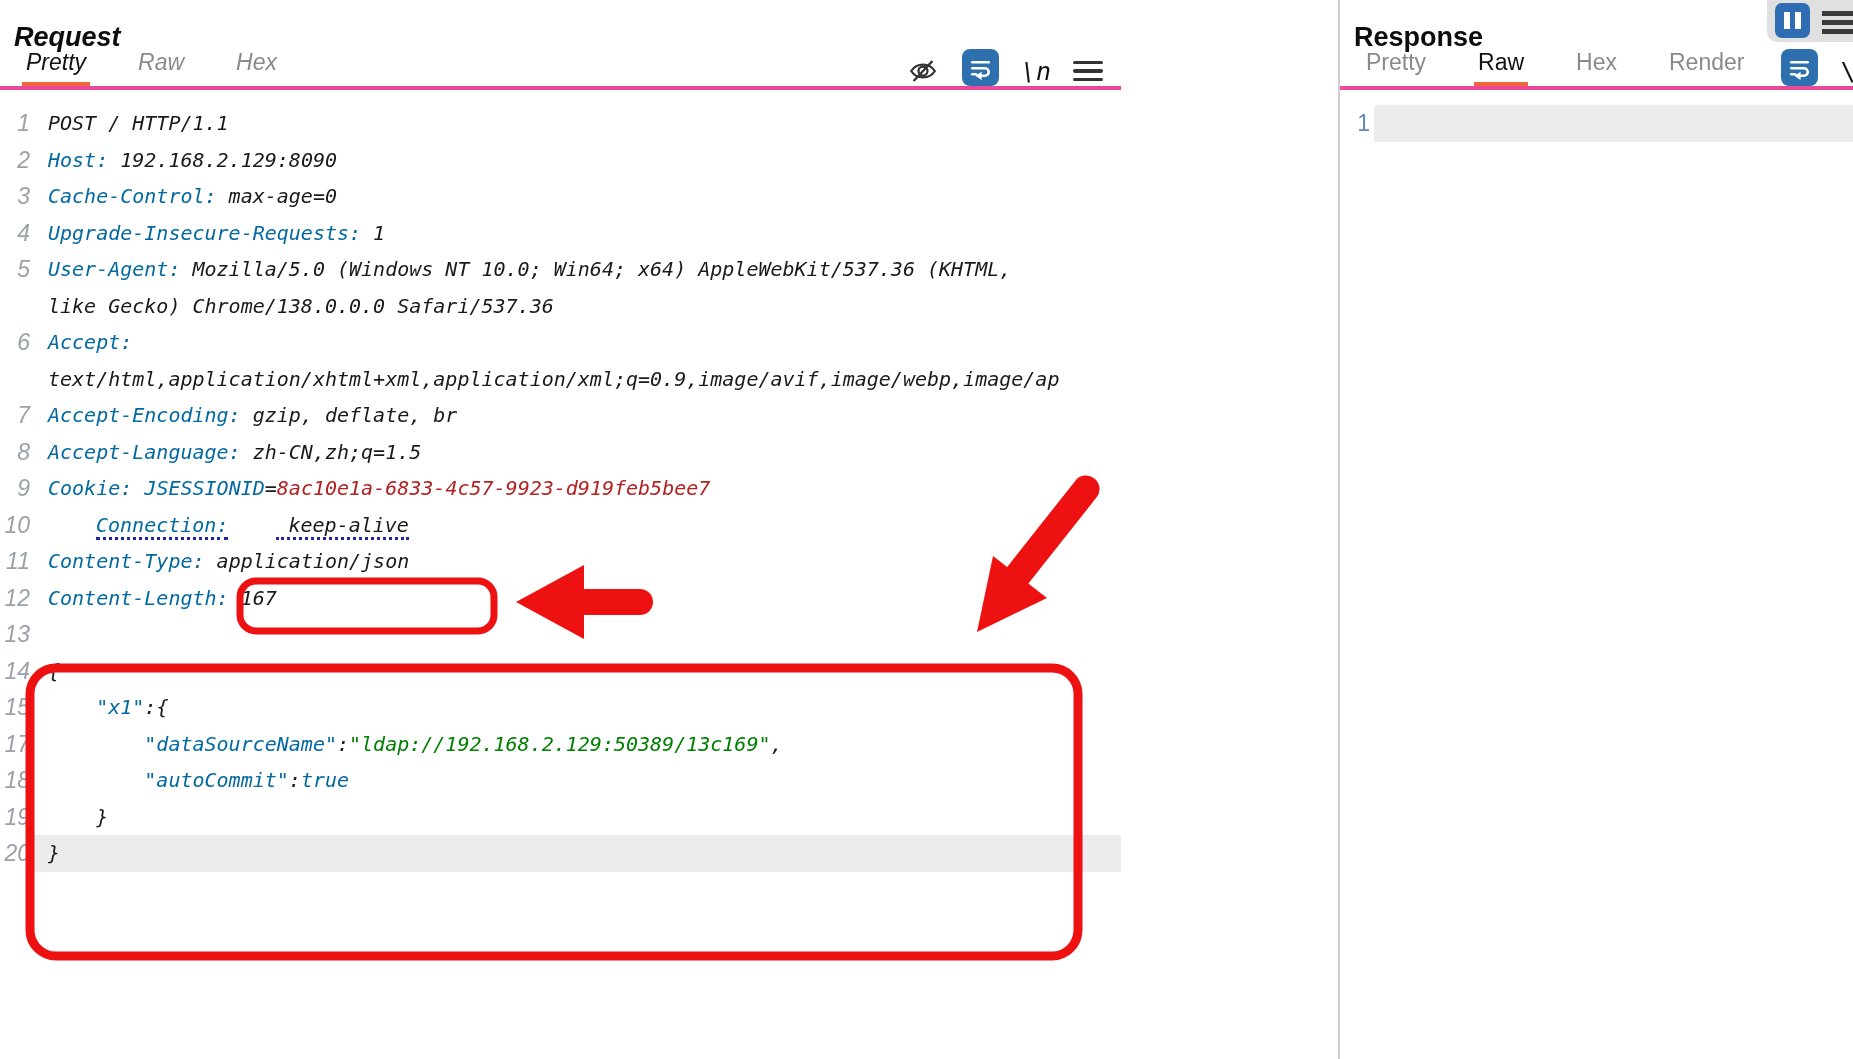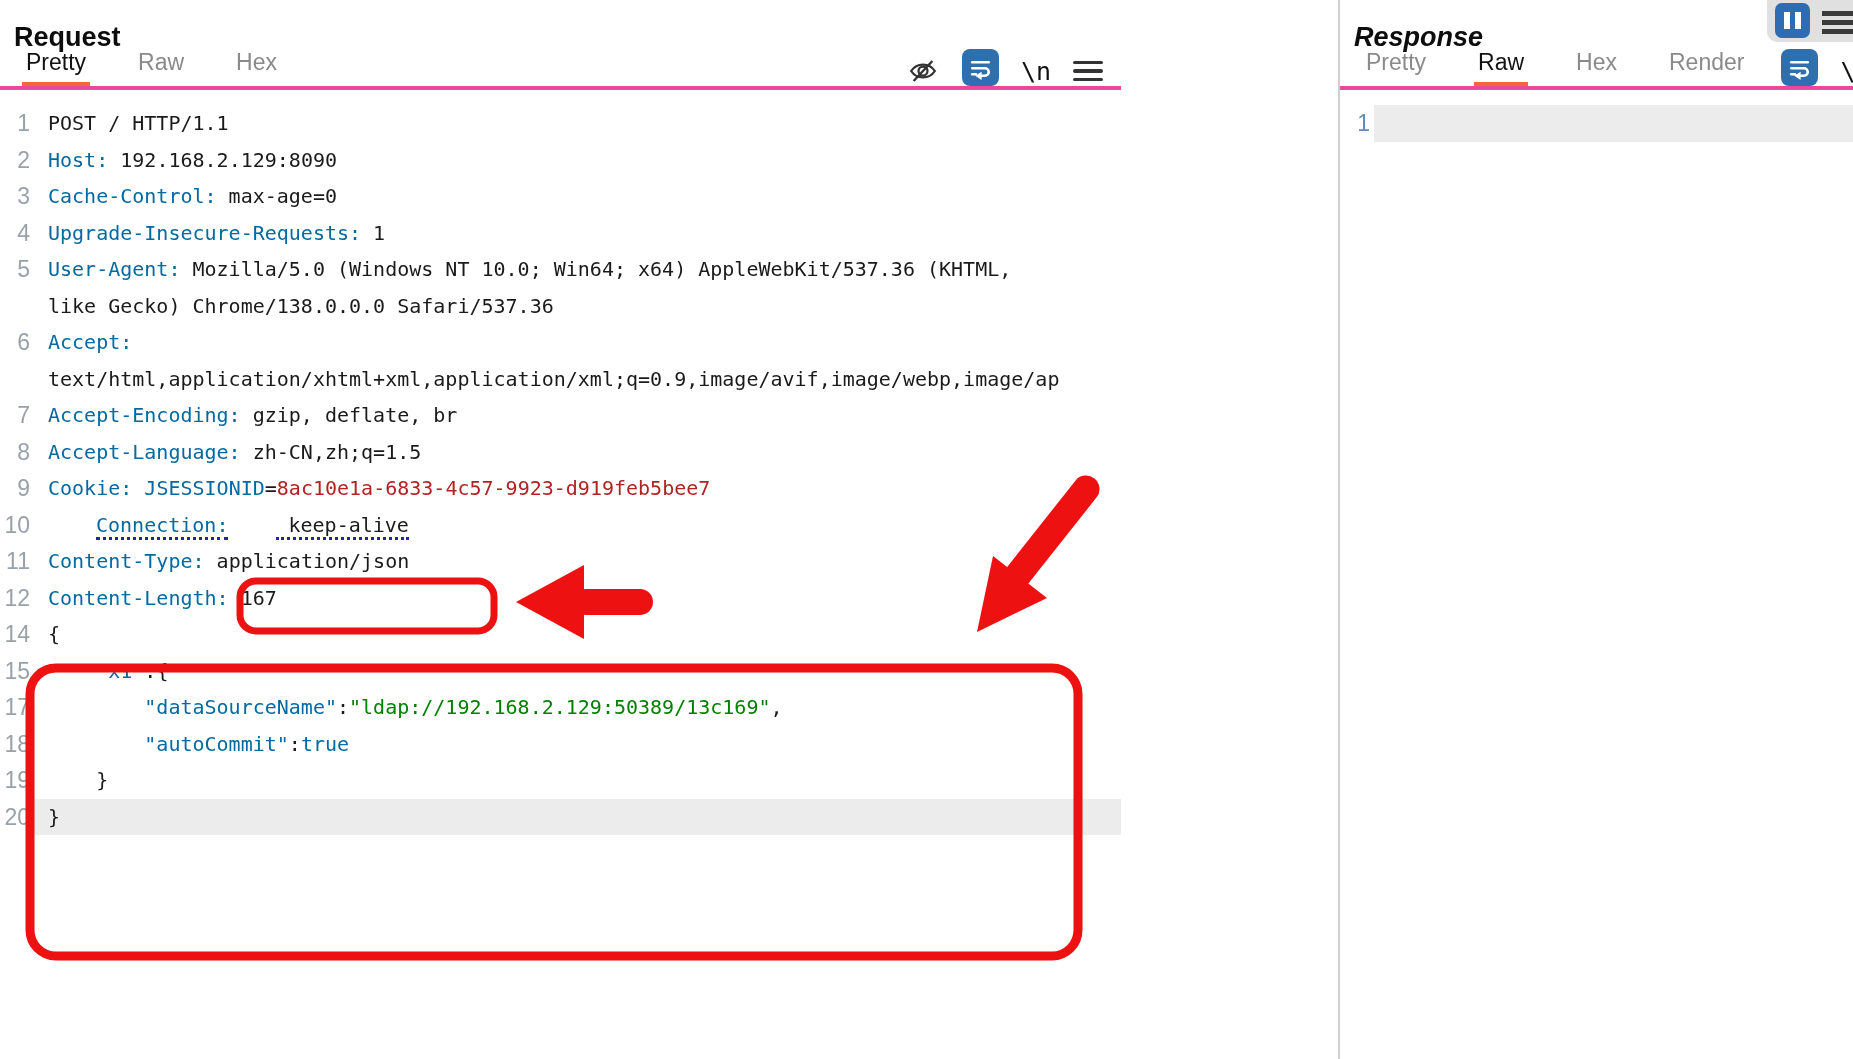--- a/index.html
+++ b/index.html
@@ -3,27 +3,27 @@
 <meta charset="utf-8">
 <style>
   * { box-sizing: border-box; }
   html,body { margin:0; padding:0; }
   body {
     width:1853px; height:1059px; position:relative; overflow:hidden;
     background:#ffffff; font-family:"Liberation Sans", sans-serif;
   }
   
   .panel { position:absolute; top:0; bottom:0; background:#fff; }
-  #request-panel  { left:0;    width:1121px; }
+  #request-panel  { left:0;    width:1121px;font-style:italic; }
   #response-panel { left:1340px; right:0; }
   #panel-divider { position:absolute; left:1338px; top:0; width:2px; height:1059px; background:#cfcfcf; }
 
   .panel-title { font-size:27px; font-weight:bold; color:#0d0d0d; position:absolute; top:22px; }
   #request-panel  .panel-title { left:14px; }
-  #response-panel .panel-title { left:14px;font-style:italic; }
+  #response-panel .panel-title { left:14px; }
 
   .tabbar {
     position:absolute; top:44px; left:0; right:0; height:46px;
     display:flex; align-items:flex-end; border-bottom:4px solid #ec4899;
     font-size:23px; color:#8a8a8a;
   }
   .tab { margin:0 22px; height:46px; line-height:44px; padding:0 4px; cursor:pointer; border-bottom:4px solid transparent; }
   .tab.sel { color:#111; border-bottom-color:#f2663b; }
   .tab-spacer { flex:1; }
   .tbicon { margin:0 11px; flex:none; display:flex; align-items:center; }
@@ -166,20 +166,24 @@
         </div>
         <div class="row">
           <div class="gut ">11</div>
           <div class="code"><span class="seg-h">Content-Type:</span><span class="seg-p"> application/json</span></div>
         </div>
         <div class="row">
           <div class="gut ">12</div>
           <div class="code"><span class="seg-h">Content-Length:</span><span class="seg-p"> 167</span></div>
         </div>
         <div class="row">
+          <div class="gut ">13</div>
+          <div class="code"></div>
+        </div>
+        <div class="row">
           <div class="gut ">14</div>
           <div class="code"><span class="seg-p">{</span></div>
         </div>
         <div class="row">
           <div class="gut ">15</div>
           <div class="code"><span class="seg-p">    </span><span class="seg-h">"x1"</span><span class="seg-p">:{</span></div>
         </div>
         <div class="row">
           <div class="gut ">17</div>
           <div class="code"><span class="seg-p">        </span><span class="seg-h">"dataSourceName"</span><span class="seg-p">:</span><span class="seg-g">"ldap://192.168.2.129:50389/13c169"</span><span class="seg-p">,</span></div>

